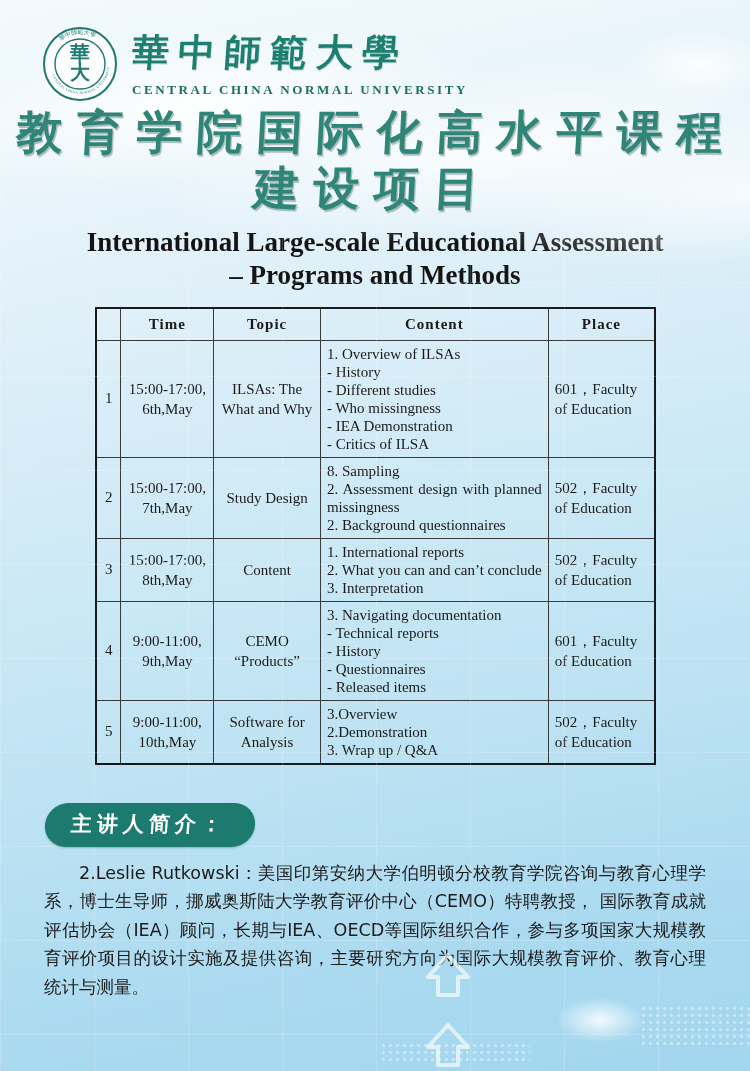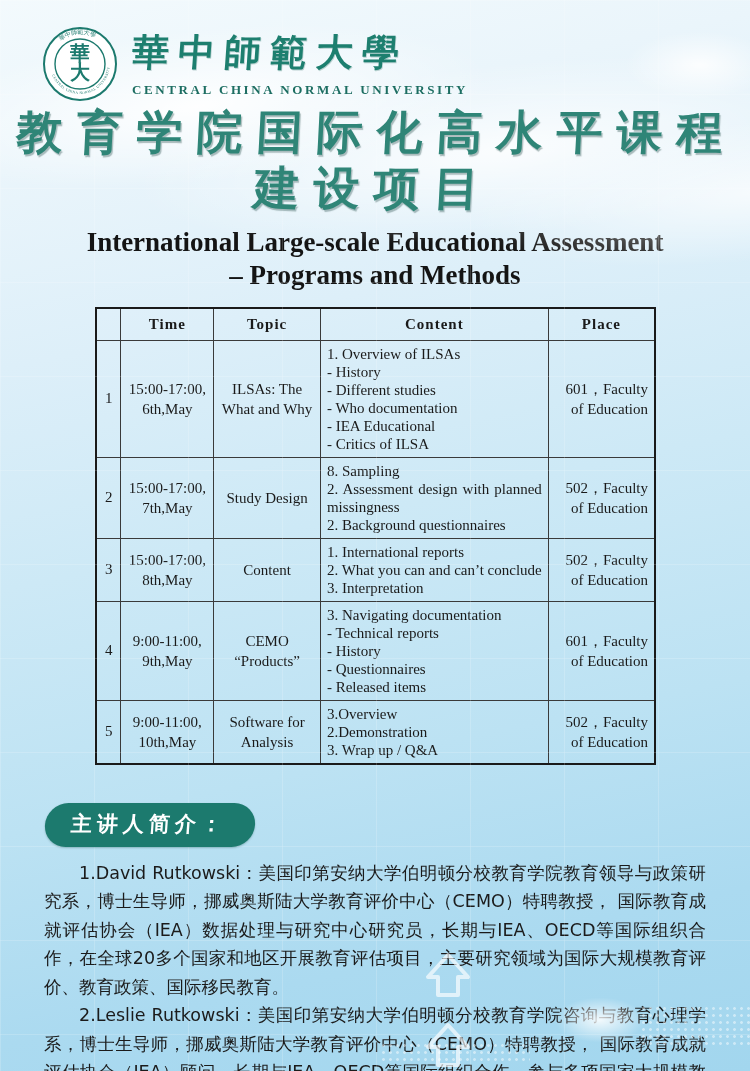--- a/index.html
+++ b/index.html
@@ -91,21 +91,21 @@
   }
   table.schedule th {
     font-weight: bold; letter-spacing: 1px; text-align: center;
     height: 32px; font-size: 15px;
   }
   td.cell-no { text-align: center; width: 25px; }
   td.cell-time { text-align: center; width: 93px; white-space: pre-line; line-height: 20px; }
   td.cell-topic { text-align: center; width: 107px; line-height: 20px; }
   td.cell-content { width: 229px; padding: 5px 8px; }
   td.cell-content div { text-align: justify; line-height: 18px; }
-  td.cell-place { text-align: right; width: 107px; line-height: 20px; }
+  td.cell-place { text-align: left; width: 107px; line-height: 20px; }
 
   
   .badge {
     display: inline-block;
     margin: 38px 0 0 45px;
     background: #1c7a6e;
     color: #ffffff;
     border-radius: 22px;
     padding: 7px 28px 9px 26px;
     font-family: "DejaVu Serif", serif;
@@ -193,22 +193,22 @@
   <tbody>
       <tr>
         <td class="cell-no">1</td>
         <td class="cell-time">15:00-17:00,
 6th,May</td>
         <td class="cell-topic">ILSAs: The What and Why</td>
         <td class="cell-content">
           <div>1. Overview of ILSAs</div>
           <div>- History</div>
           <div>- Different studies</div>
-          <div>- Who documentation</div>
-          <div>- IEA Educational</div>
+          <div>- Who missingness</div>
+          <div>- IEA Demonstration</div>
           <div>- Critics of ILSA</div>
         </td>
         <td class="cell-place">601，Faculty of Education</td>
       </tr>
       <tr>
         <td class="cell-no">2</td>
         <td class="cell-time">15:00-17:00,
 7th,May</td>
         <td class="cell-topic">Study Design</td>
         <td class="cell-content">
@@ -256,21 +256,20 @@
         </td>
         <td class="cell-place">502，Faculty of Education</td>
       </tr>
     </tbody>
 </table>
 
 <div>
   <span class="badge">主讲人简介：</span>
 </div>
 <div class="bios">
-  <p>1.David Rutkowski：美国印第安纳大学伯明顿分校教育学院教育领导与政策研究系，博士生导师，挪威奥斯陆大学教育评价中心（CEMO）特聘教授， 国际教育成就评估协会（IEA）数据处理与研究中心研究员，长期与IEA、OECD等国际组织合作，在全球20多个国家和地区开展教育评估项目，主要研究领域为国际大规模教育评价、教育政策、国际移民教育。</p>
   <p>2.Leslie Rutkowski：美国印第安纳大学伯明顿分校教育学院咨询与教育心理学系，博士生导师，挪威奥斯陆大学教育评价中心（CEMO）特聘教授， 国际教育成就评估协会（IEA）顾问，长期与IEA、OECD等国际组织合作，参与多项国家大规模教育评价项目的设计实施及提供咨询，主要研究方向为国际大规模教育评价、教育心理统计与测量。</p>
 </div>
 
 <div class="deco-arrows">
   <svg width="60" height="130" viewBox="0 0 60 130">
     <g fill="none" stroke="rgba(255,255,255,0.65)" stroke-width="4" stroke-linejoin="round">
       <path d="M30 8 L50 30 L40 30 L40 48 L20 48 L20 30 L10 30 Z"></path>
       <path d="M30 78 L50 100 L40 100 L40 118 L20 118 L20 100 L10 100 Z"></path>
     </g>
   </svg>

